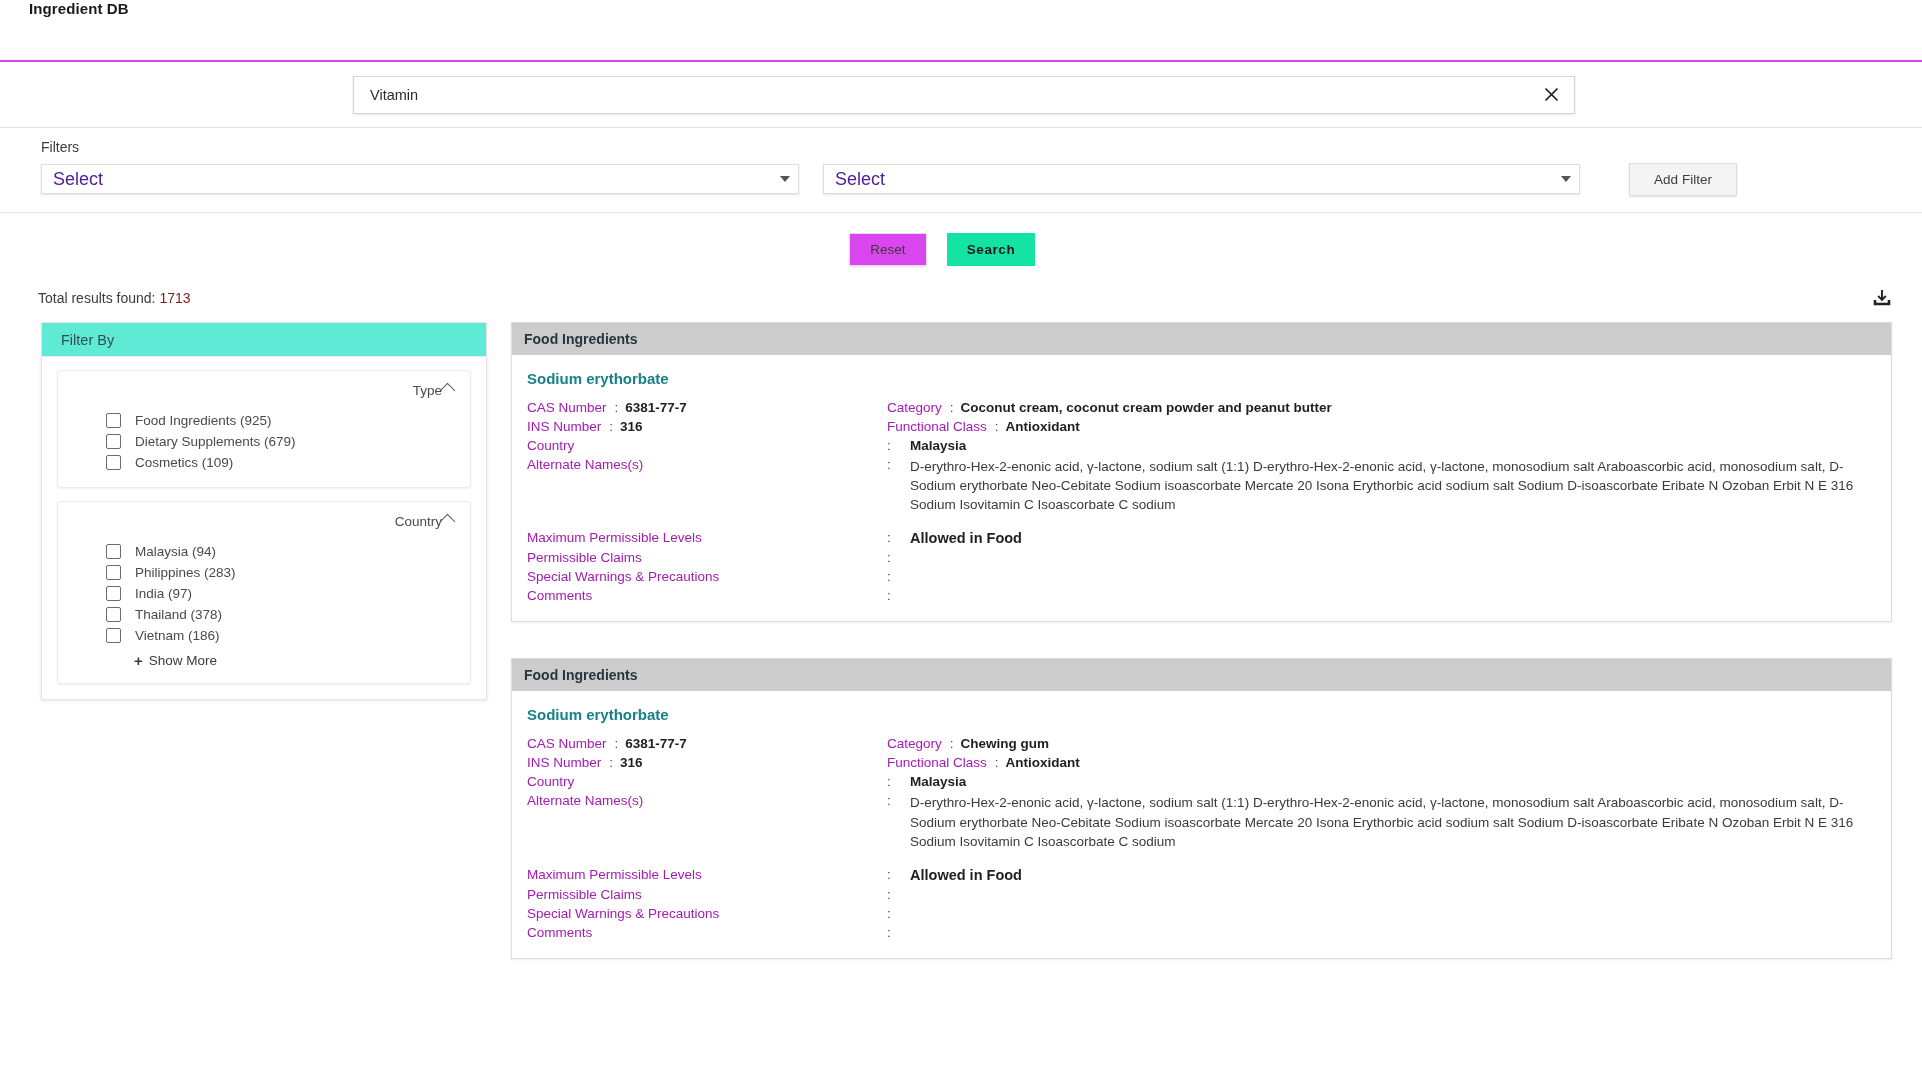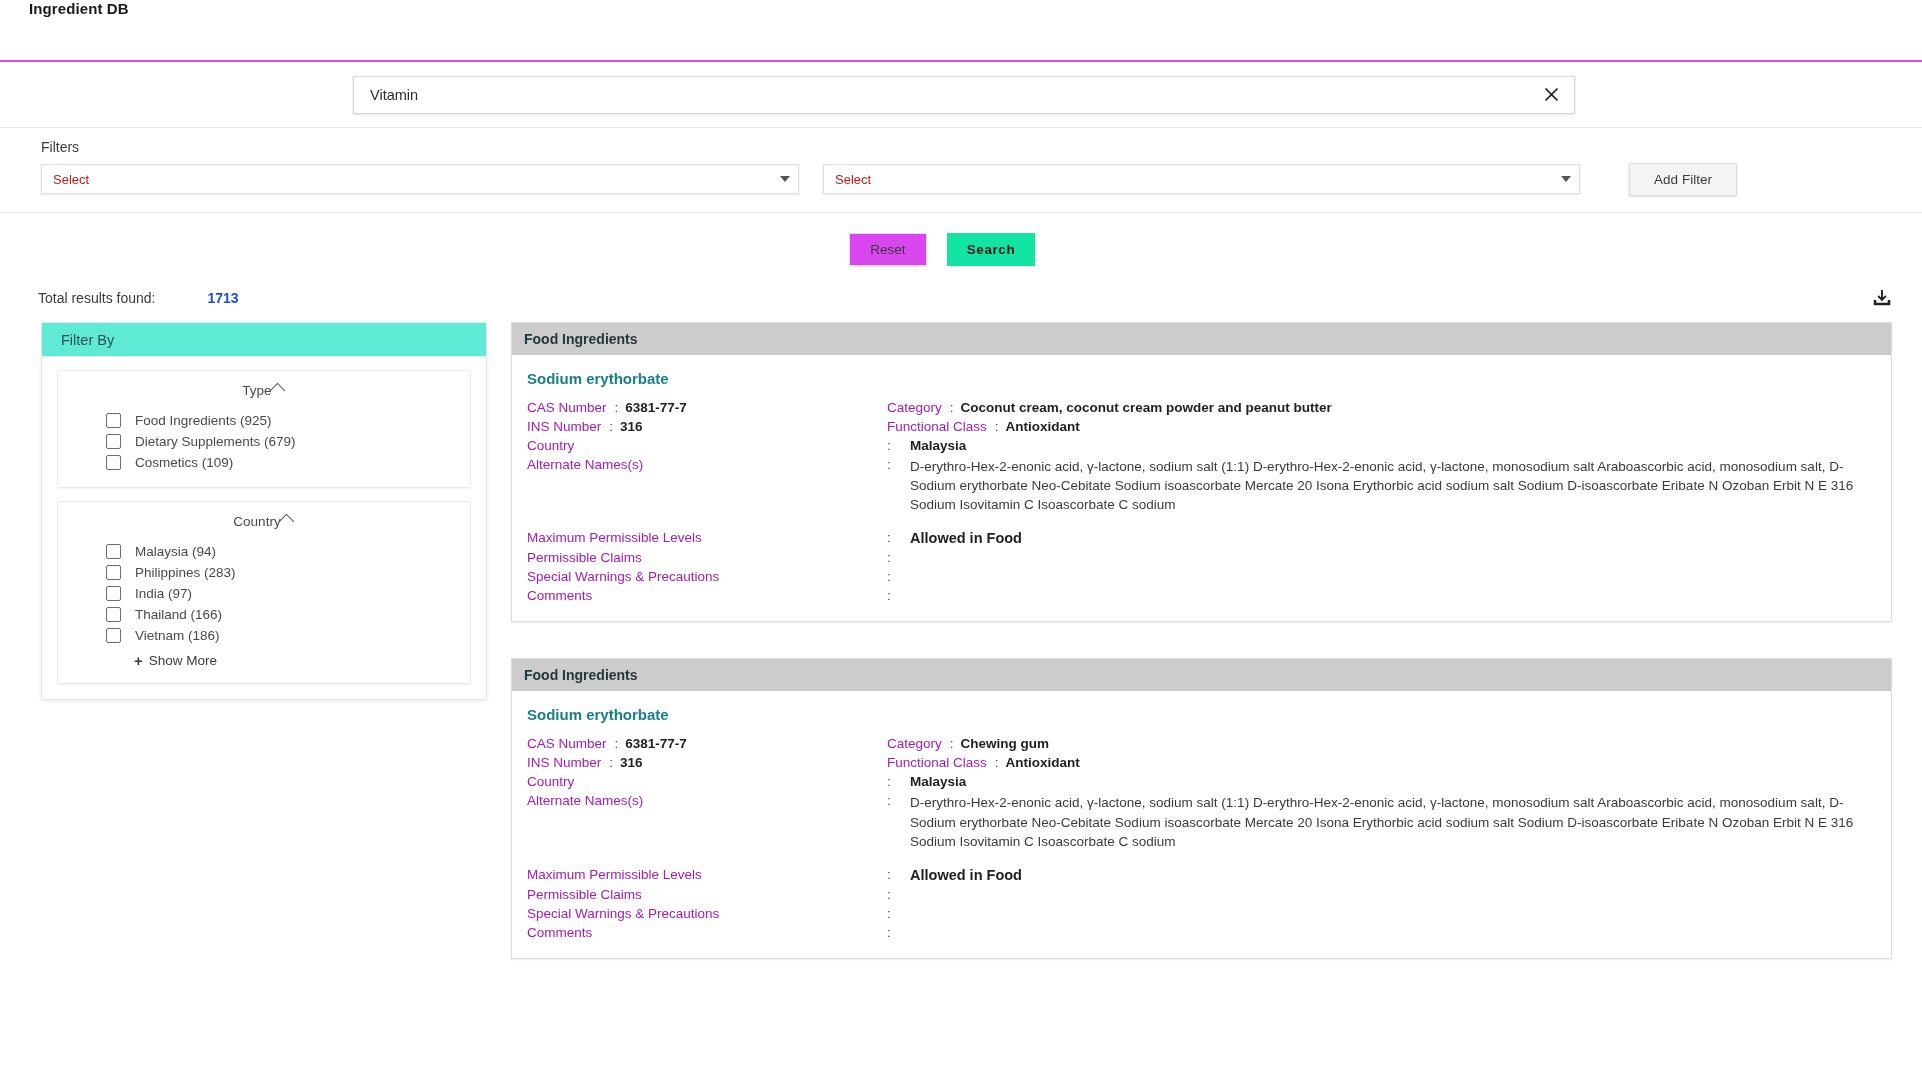--- a/index.html
+++ b/index.html
@@ -90,22 +90,22 @@
     box-shadow: 0 1px 2px rgba(0,0,0,0.10);
     display: flex;
     align-items: center;
     padding: 0 8px 0 11px;
     cursor: pointer;
   }
   .select-ctl.one { width: 758px; }
   .select-ctl.two { width: 757px; }
   .select-ph {
     flex: 1;
-    font-size: 13px;
-    color: #b91c1c;
+    font-size: 18px;
+    color: #4c1d95;
   }
   .caret {
     width: 0; height: 0;
     border-left: 5px solid transparent;
     border-right: 5px solid transparent;
     border-top: 6px solid #555;
   }
   .add-filter-btn {
     width: 108px;
     height: 33px;
@@ -152,21 +152,21 @@
   }
 
   
   .results-meta {
     display: flex;
     align-items: center;
     justify-content: space-between;
     padding: 22px 30px 0 38px;
   }
   .results-count { font-size: 14px; color: #3b3b3b; }
-  .results-count b { color: #1d4ed8; font-weight: bold; margin-left: 48px; }
+  .results-count b { color: #7f1d1d; font-weight: normal; }
   .download-icon { cursor: pointer; display: block; }
 
   
   .content {
     display: flex;
     align-items: flex-start;
     padding: 14px 30px 0 41px;
     gap: 24px;
   }
 
@@ -193,21 +193,21 @@
     border: 1px solid #ececec;
     border-radius: 3px;
     box-shadow: 0 1px 2px rgba(0,0,0,0.06);
     padding: 12px 14px 14px 14px;
     background: #fff;
   }
   .facet:last-child { margin-bottom: 15px; }
   .facet-head {
     display: flex;
     align-items: center;
-    justify-content: center;
+    justify-content: flex-end;
     margin-bottom: 12px;
   }
   .facet-title { font-size: 13.5px; color: #4a4a4a; }
   .chev {
     width: 11px; height: 11px;
     border-left: 1.6px solid #5a5a5a;
     border-top: 1.6px solid #5a5a5a;
     transform: rotate(45deg);
     margin-right: 3px;
     cursor: pointer;
@@ -377,21 +377,21 @@
       <div class="facet-opt">
         <span class="cbox"></span>
         <span class="facet-opt-label">Philippines (283)</span>
       </div>
       <div class="facet-opt">
         <span class="cbox"></span>
         <span class="facet-opt-label">India (97)</span>
       </div>
       <div class="facet-opt">
         <span class="cbox"></span>
-        <span class="facet-opt-label">Thailand (166)</span>
+        <span class="facet-opt-label">Thailand (378)</span>
       </div>
       <div class="facet-opt">
         <span class="cbox"></span>
         <span class="facet-opt-label">Vietnam (186)</span>
       </div>
       <div class="show-more">
         <span class="plus">+</span>
         <span>Show More</span>
       </div>
     </div>

